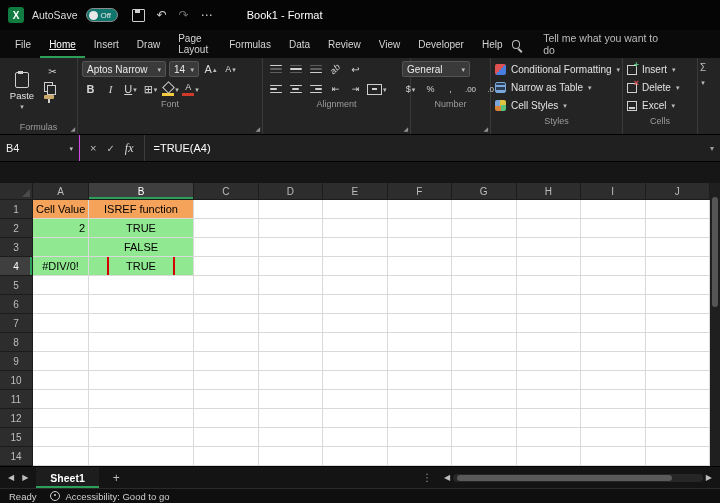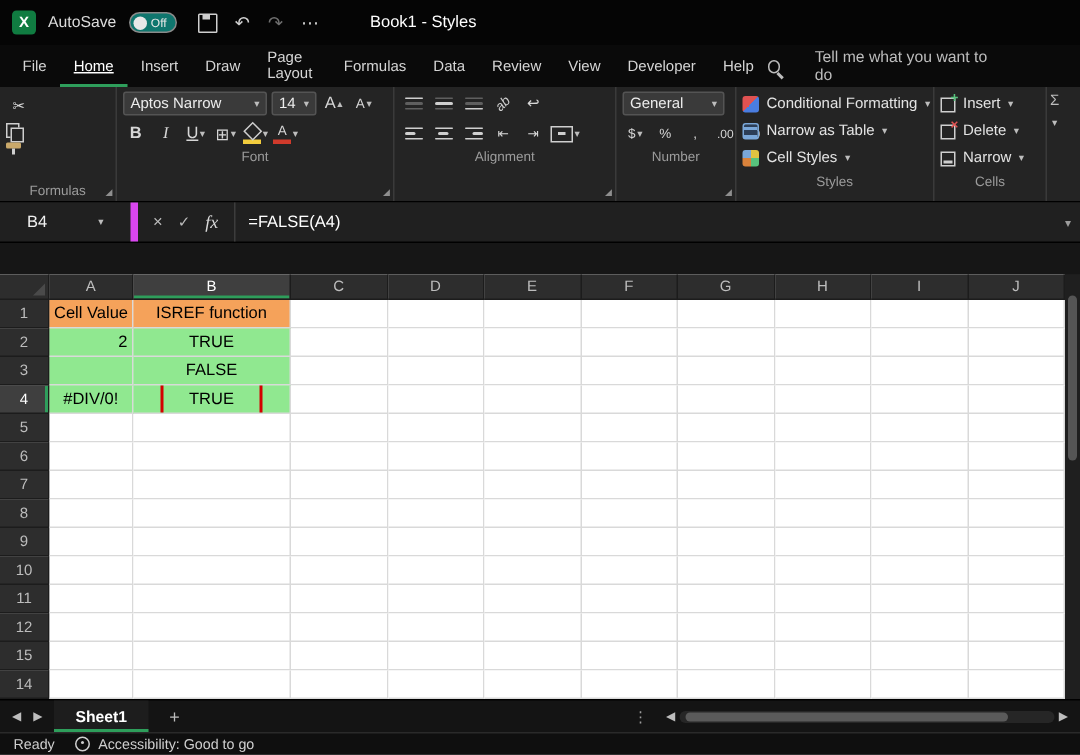--- a/index.html
+++ b/index.html
@@ -81,22 +81,22 @@
   .cs-icon{background:conic-gradient(#e0c341 0 25%,#58c27d 0 50%,#d9823b 0 75%,#7aa7d9 0);}
   .cellico{width:10px;height:10px;border:1px solid #cfcfcf;position:relative;box-sizing:border-box;flex:0 0 auto;}
   .cellico.ins::after{content:"+";position:absolute;right:-3px;top:-6px;color:#58c27d;font-size:9px;font-weight:bold;}
   .cellico.del::after{content:"\00d7";position:absolute;right:-3px;top:-6px;color:#e05252;font-size:9px;font-weight:bold;}
   .cellico.fmt::after{content:"";position:absolute;left:1px;bottom:1px;width:6px;height:2px;background:#cfcfcf;}
   .overflow-col{display:flex;flex-direction:column;align-items:center;gap:6px;padding:4px 2px;color:#bdbdbd;font-size:10px;}
 
   
   .formulabar{position:absolute;left:0;top:135px;width:720px;height:27px;background:#202020;
               display:flex;align-items:stretch;border-bottom:1px solid #000;box-sizing:border-box;}
-  .namebox{width:92px;display:flex;align-items:center;justify-content:space-between;
-           padding:0 18px;font-size:11px;color:#f0f0f0;border-right:5px solid #d946ef;box-sizing:border-box;}
+  .namebox{width:80px;display:flex;align-items:center;justify-content:space-between;
+           padding:0 6px;font-size:11px;color:#f0f0f0;border-right:1px solid #d946ef;box-sizing:border-box;}
   .fxbtns{display:flex;align-items:center;gap:10px;padding:0 10px;border-right:1px solid #3c3c3c;color:#bdbdbd;}
   .fxbtns .fx{font-family:"Liberation Serif",serif;font-style:italic;font-size:12px;color:#d9d9d9;}
   .formula-input{flex:1;display:flex;align-items:center;padding-left:9px;font-size:11px;color:#ffffff;}
   .fb-expand{display:flex;align-items:center;padding:0 6px;color:#9c9c9c;font-size:8px;}
 
   .spacer{position:absolute;left:0;top:162px;width:720px;height:21px;background:#161616;}
 
   
   .gridwrap{position:absolute;left:0;top:183px;width:720px;height:283px;background:#1e1e1e;}
   .grid{position:absolute;left:0;top:0;width:710px;height:283px;display:grid;
@@ -150,21 +150,21 @@
     <div class="toggle">
       <span class="knob"></span>
       <span class="state">Off</span>
     </div>
     <div class="qat">
       <span class="floppy"></span>
       <span class="qicon">↶</span>
       <span class="qicon dim">↷</span>
       <span class="qicon">⋯</span>
     </div>
-    <span class="doc-title">Book1 - Styles</span>
+    <span class="doc-title">Book1 - Format</span>
   </div>
 
   <div class="menubar">
     <div class="mtabs">
         <div class="mtab">File</div>
         <div class="mtab active">Home</div>
         <div class="mtab">Insert</div>
         <div class="mtab">Draw</div>
         <div class="mtab">Page Layout</div>
         <div class="mtab">Formulas</div>
@@ -177,34 +177,39 @@
     <div class="searchbox">
       <span class="mag"></span>
       <span>Tell me what you want to do</span>
     </div>
   </div>
 
   <div class="ribbon">
 
     <div class="rgroup" style="width:78px;">
       <div class="gcontent">
+        <div class="paste">
+          <span class="clip"></span>
+          <span>Paste</span>
+          <span class="chev">▾</span>
+        </div>
         <div class="clipcol">
           <span class="sbtn" style="font-size:10px;">✂</span>
           <span class="copysq"></span>
           <span class="brush"></span>
         </div>
       </div>
       <div class="rlabel">Formulas</div>
       <span class="launcher">◢</span>
     </div>
 
     <div class="rgroup" style="width:185px;">
       <div class="rows">
         <div class="hrow">
-          <div class="combo" style="width:96px;">
+          <div class="combo" style="width:84px;">
             <span>Aptos Narrow</span>
             <span class="chev">▾</span>
           </div>
           <div class="combo" style="width:30px;">
             <span>14</span>
             <span class="chev">▾</span>
           </div>
           <span class="sbtn">
               <span>A</span>
               <span class="chev">▴</span>
@@ -305,21 +310,21 @@
                 <i></i>
               </span>
               <span class="chev">▾</span>
             </span>
         </div>
       </div>
       <div class="rlabel">Alignment</div>
       <span class="launcher">◢</span>
     </div>
 
-    <div class="rgroup" style="width:80px;">
+    <div class="rgroup" style="width:80px;align-items:center;">
       <div class="rows">
         <div class="hrow">
           <div class="combo" style="width:68px;">
             <span>General</span>
             <span class="chev">▾</span>
           </div>
         </div>
         <div class="hrow numicons">
           <span class="sbtn" style="font-size:9px;">
               <span>$</span>
@@ -363,21 +368,21 @@
           <span>Insert</span>
           <span class="chev">▾</span>
         </div>
         <div class="stylerow">
           <span class="cellico del"></span>
           <span>Delete</span>
           <span class="chev">▾</span>
         </div>
         <div class="stylerow">
           <span class="cellico fmt"></span>
-          <span>Narrow</span>
+          <span>Excel</span>
           <span class="chev">▾</span>
         </div>
       </div>
       <div class="rlabel">Cells</div>
     </div>
 
     <div class="overflow-col">
       <span>Σ</span>
       <span class="chev">▾</span>
     </div>
@@ -386,21 +391,21 @@
   <div class="formulabar">
     <div class="namebox">
       <span>B4</span>
       <span class="chev">▾</span>
     </div>
     <div class="fxbtns">
       <span style="font-size:11px;">×</span>
       <span style="font-size:10px;">✓</span>
       <span class="fx">fx</span>
     </div>
-    <div class="formula-input">=FALSE(A4)</div>
+    <div class="formula-input">=TRUE(A4)</div>
     <div class="fb-expand">▾</div>
   </div>
 
   <div class="spacer"></div>
 
   <div class="gridwrap">
     <div class="grid">
         <div class="corner"></div>
         <div class="ch">A</div>
         <div class="ch sel">B</div>

